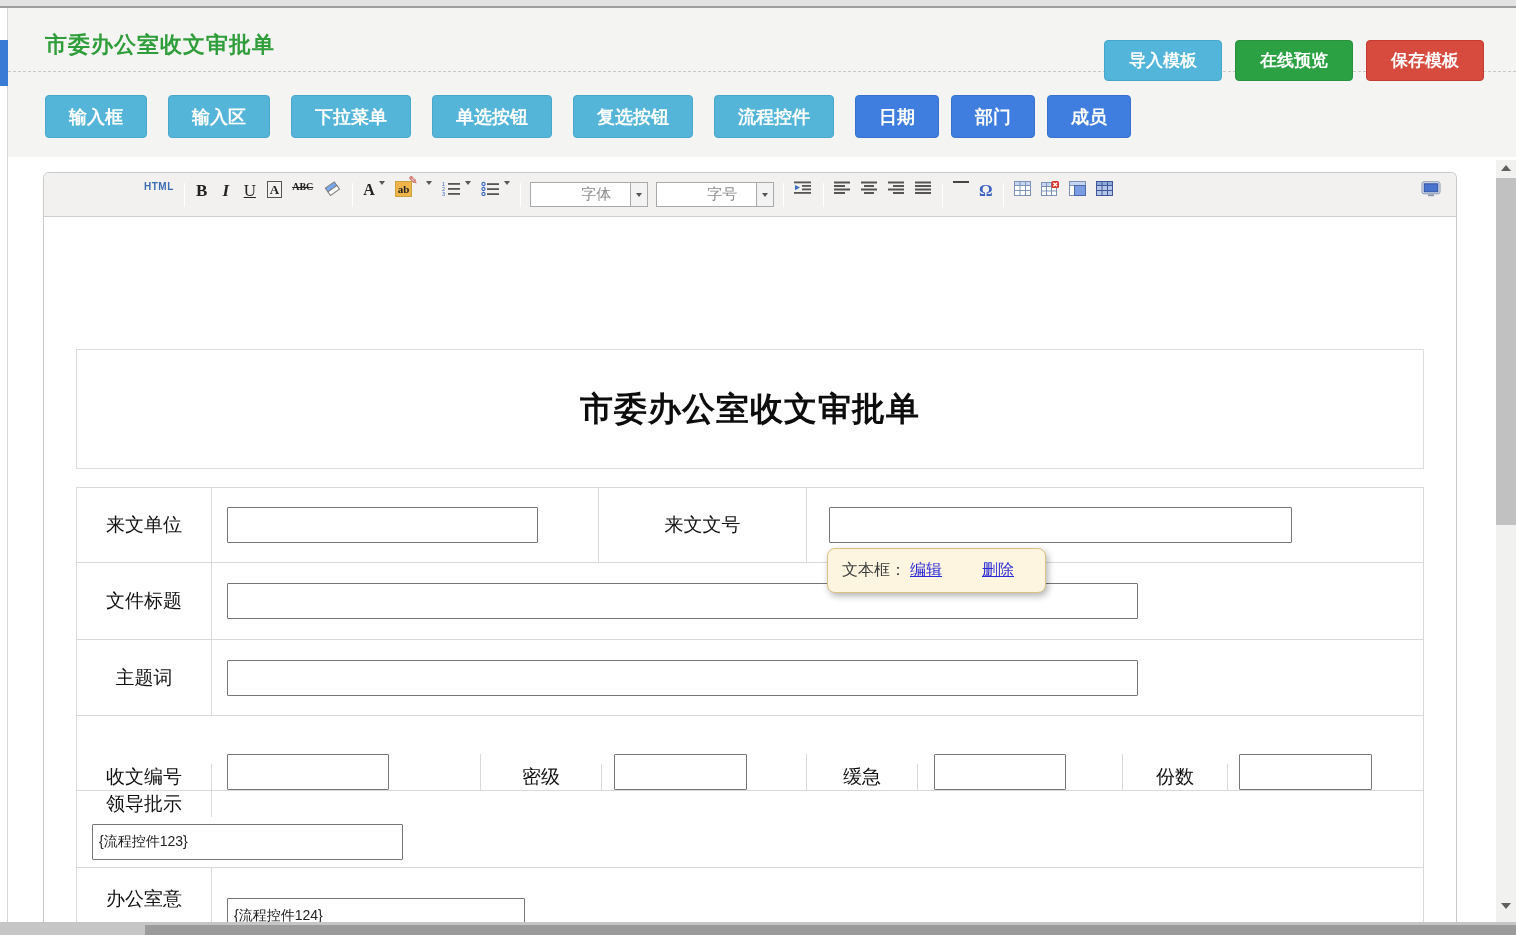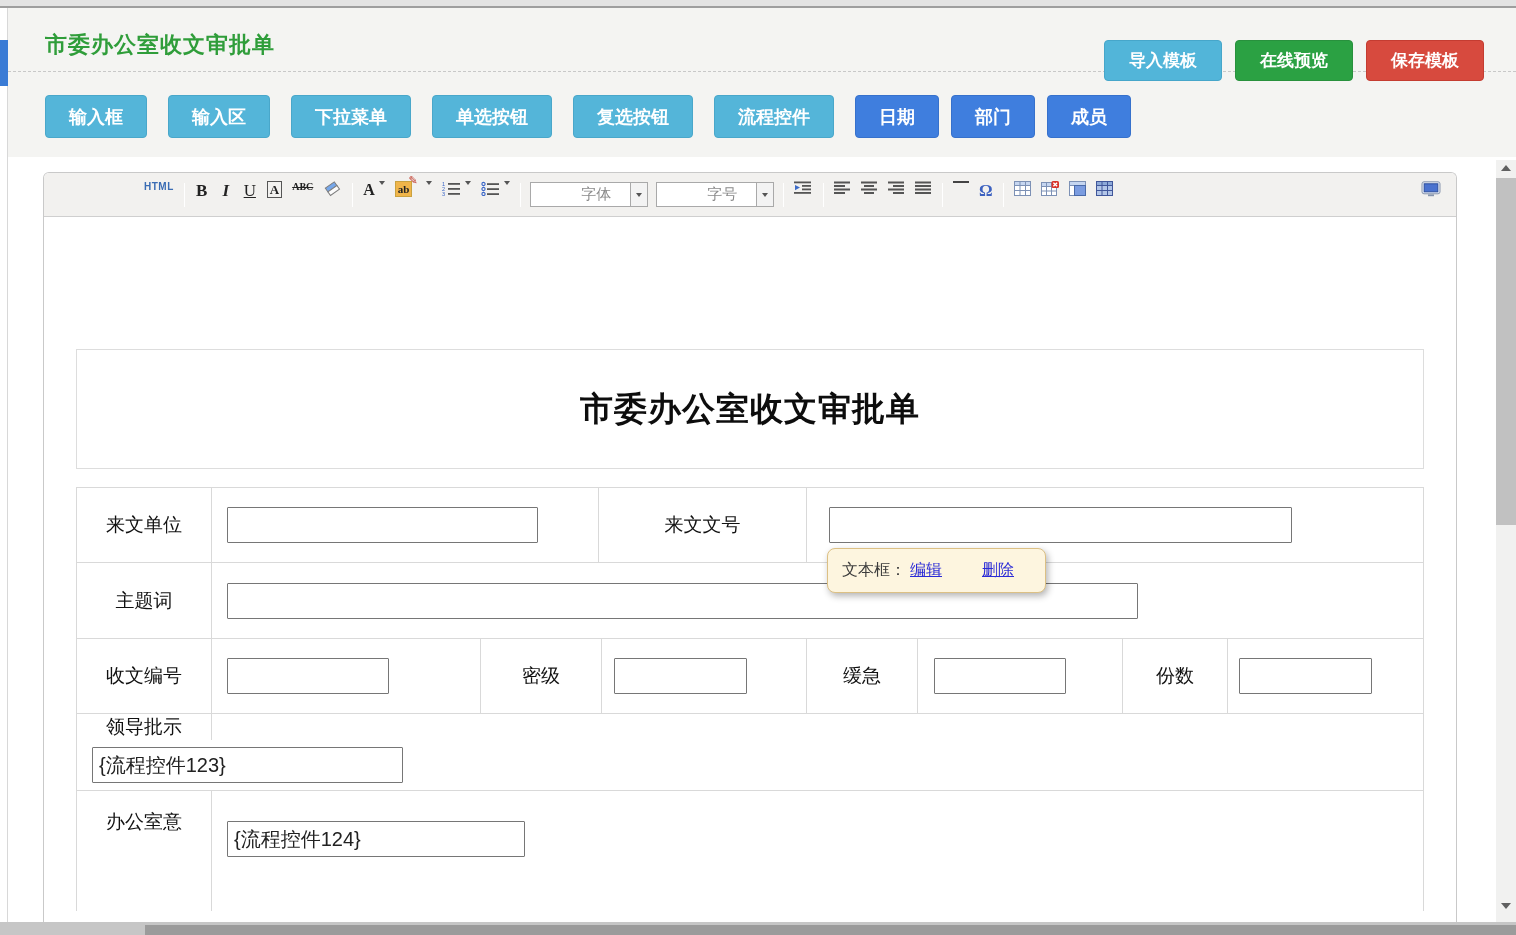--- a/index.html
+++ b/index.html
@@ -75,21 +75,21 @@
   .doc-title-box { margin-top:100px; height:120px; border:1px solid #ddd;
                    display:flex; align-items:center; justify-content:center; }
   .doc-title { font-weight:bold; font-size:33px; color:#0d0d0d; letter-spacing:1px; }
 
   .ftable { margin-top:18px; border:1px solid #d9d9d9; border-bottom:none; }
   .frow { display:flex; border-bottom:1px solid #d9d9d9; }
   .cell { border-right:1px solid #d9d9d9; display:flex; align-items:center; }
   .cell.last { border-right:none; flex:1; }
   .cell.lbl { justify-content:center; font-size:19px; color:#111; }
   .cin { height:36px; border:1px solid #767676; background:#fff; border-radius:1px;
-         font-size:20px; color:#222; padding:0 6px; outline:none; margin-left:15px; }
+         font-size:14px; color:#222; padding:0 6px; outline:none; margin-left:15px; }
 
   
   .ktooltip { position:absolute; left:783px; top:331px; width:219px; height:45px; z-index:20;
               background:#fdf5df; border:1px solid #dcc084; border-radius:8px;
               box-shadow:2px 3px 7px rgba(0,0,0,.3); display:flex; align-items:center; padding:0 14px;
               font:16px "Liberation Serif","DejaVu Serif",serif; color:#3c3c3c; }
   .ktooltip a { color:#2b2bd6; text-decoration:underline; cursor:pointer; }
   .ktooltip .edit { margin-left:4px; }
   .ktooltip .del { margin-left:40px; }
 
@@ -325,31 +325,39 @@
                 <input class="cin" style="width: 311px;" value="">
               </div>
               <div class="cell lbl" style="width:208px;">
                   <span>来文文号</span>
                 </div>
               <div class="cell last">
                 <input class="cin" style="width: 463px; margin-left: 22px;" value="">
               </div>
             </div>
 
+            <div class="frow" style="height:77px;">
+              <div class="cell lbl" style="width:135px;">
+                  <span>文件标题</span>
+                </div>
+              <div class="cell last">
+                <input class="cin" style="width: 911px;" value="">
+              </div>
+            </div>
 
             <div class="frow" style="height:76px;">
               <div class="cell lbl" style="width:135px;">
                   <span>主题词</span>
                 </div>
               <div class="cell last">
                 <input class="cin" style="width: 911px;" value="">
               </div>
             </div>
 
-            <div class="frow" style="height:75px;">
+            <div class="frow" style="height:75px;align-items:flex-end;">
               <div class="cell lbl" style="width:135px;">
                   <span>收文编号</span>
                 </div>
               <div class="cell" style="width:269px;">
                 <input class="cin" style="width: 162px;" value="">
               </div>
               <div class="cell lbl" style="width:121px;">
                   <span>密级</span>
                 </div>
               <div class="cell" style="width:205px;">

